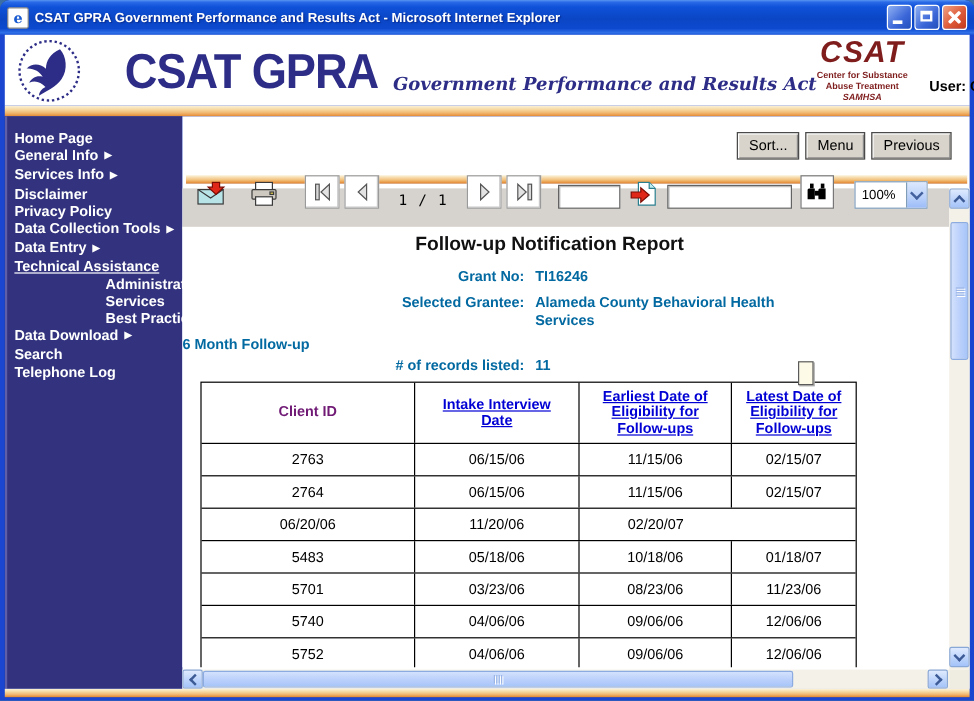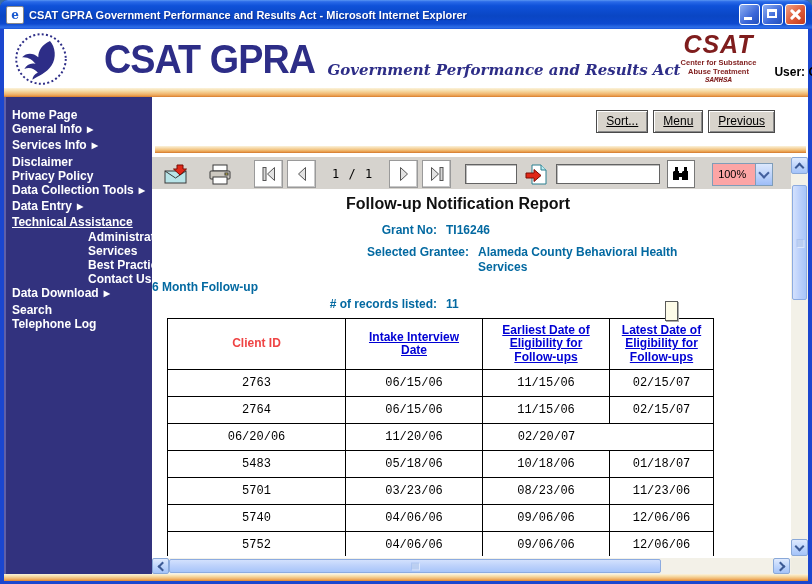--- a/index.html
+++ b/index.html
@@ -23,21 +23,21 @@
 
   
   .header{position:absolute;top:29px;left:4px;right:4px;height:59px;background:#fff;display:flex;align-items:center;box-sizing:border-box;padding:0 6px;}
   .hhs-logo{flex:0 0 auto;margin:0 10px 0 4px;}
   .brand{flex:1 1 auto;display:flex;align-items:baseline;white-space:nowrap;margin-left:26px;}
   .brand-title{font-size:41px;font-weight:bold;color:#2d2d87;letter-spacing:-1px;line-height:50px;transform:scaleX(.92);transform-origin:left;}
   .brand-sub{font-family:"DejaVu Serif",serif;font-style:italic;font-weight:bold;font-size:15px;color:#2d2d87;margin-left:-6px;position:relative;top:2px;}
   .csat-logo{flex:0 0 auto;text-align:center;color:#7f1d1d;margin-right:18px;line-height:1;}
   .cl-title{font-size:25px;font-weight:bold;font-style:italic;letter-spacing:1px;margin-bottom:1px;}
   .cl-line{font-size:7.5px;font-weight:bold;margin-top:1.5px;}
-  .cl-samhsa{font-size:7.5px;font-weight:bold;font-style:italic;margin-top:2px;font-family:Liberation Mono, monospace;}
+  .cl-samhsa{font-size:7.5px;font-weight:bold;font-style:italic;margin-top:2px;}
   .header-right{flex:0 0 auto;width:172px;text-align:left;}
   .logout{display:block;text-align:center;color:#2d2d87;font-weight:bold;font-size:12px;text-decoration:underline;margin-bottom:12px;cursor:pointer;}
   .user{font-size:12px;font-weight:bold;color:#000;white-space:nowrap;}
 
   
   .obar{position:absolute;left:4px;right:4px;height:9px;
     background:linear-gradient(180deg,#fbf3dc 0%,#f6d9a2 35%,#f0b46c 70%,#e6933f 92%,#c87030 100%);}
   .obar.top{top:88px;}
   .obar.bottom{top:574px;height:7px;}
 
@@ -46,64 +46,64 @@
   .nav-list{padding-top:11px;}
   .nav-item{color:#fff;font-size:12px;font-weight:bold;line-height:14.2px;padding-left:8px;white-space:nowrap;cursor:pointer;}
   .nav-item.indent{padding-left:40px;margin-left:44px;}
   .nav-item.underline .nav-label{text-decoration:underline;}
   .nav-item.focused .nav-label{outline:1px solid #ffe600;outline-offset:1px;}
   .nav-item.arrow-right::after{content:"\25B6";font-size:8px;margin-left:5px;position:relative;top:-1px;}
   .nav-item.arrow-down::after{content:"\25BC";font-size:8px;margin-left:6px;position:relative;top:-1px;}
 
   
   .content{position:absolute;top:97px;left:152px;right:4px;height:477px;background:#fff;}
-  .btn-row{position:absolute;top:13px;right:33px;display:flex;text-decoration:underline;}
+  .btn-row{position:absolute;top:13px;right:15px;display:flex;}
   .xbtn{background:#d8d4cc;border:1px solid #4a4a4a;box-shadow:inset 1px 1px 0 #fff,inset -1px -1px 0 #8a8a8a;
     font-family:"Liberation Sans",sans-serif;font-size:12px;color:#000;padding:3px 9px 4px;margin-left:5px;cursor:pointer;}
   .divider{position:absolute;top:49px;left:3px;right:2px;height:7px;
     background:linear-gradient(180deg,#fbf3dc 0%,#f2c37e 55%,#e6933f 88%,#c87030 100%);}
 
   
   .toolbar{position:absolute;top:60px;left:0;right:17px;height:33px;background:#d6d3ce;border-bottom:1px solid #b9b5ab;
-    display:flex;align-items:center;box-sizing:border-box;padding:17px 8px;}
+    display:flex;align-items:flex-end;box-sizing:border-box;padding:17px 8px;}
   .tbtn{background:transparent;border:none;padding:2px;margin:0 2px;display:flex;align-items:center;justify-content:center;cursor:pointer;}
   .navbtn{width:27px;height:26px;background:#fff;border:1px solid #9a9a9a;box-shadow:inset -1px -1px 0 #c8c8c8;
     display:flex;align-items:center;justify-content:center;margin:0 2px;cursor:pointer;}
   .page-indicator{font-family:"DejaVu Sans Mono",monospace;font-size:12px;color:#000;margin:0 14px;letter-spacing:1px;}
   .tb-input{height:20px;border:1px solid #636363;box-shadow:inset 1px 1px 0 #bdbdbd;background:#fff;
     font-size:12px;padding:0 3px;margin:0 4px;box-sizing:border-box;}
   .tb-input.goto{width:52px;}
   .tb-input.search{width:104px;}
   .findbtn{width:26px;height:26px;background:#fff;border:1px solid #777;display:flex;align-items:center;justify-content:center;margin:0 3px;cursor:pointer;}
-  .zoom-select{display:flex;align-items:center;height:21px;border:1px solid #7f9db9;background:#fca5a5;margin-left:14px;cursor:pointer;}
+  .zoom-select{display:flex;align-items:center;height:21px;border:1px solid #7f9db9;background:#ffffff;margin-left:14px;cursor:pointer;}
   .zoom-value{font-size:11px;padding:0 5px;width:32px;}
   .zoom-btn{width:16px;height:100%;border-left:1px solid #7f9db9;background:linear-gradient(180deg,#dce8fd 0%,#b9d0fa 60%,#9dbdf8 100%);
     display:flex;align-items:center;justify-content:center;}
   .chev{width:6px;height:6px;border-left:2px solid #43609e;border-bottom:2px solid #43609e;transform:rotate(-45deg);margin-top:-3px;}
 
   
   .report-body{position:absolute;top:92px;left:0;right:17px;height:367px;background:#fff;overflow:hidden;}
   .rtitle{position:absolute;top:6px;left:0;width:612px;text-align:center;font-size:16px;font-weight:bold;color:#111;}
   .fields{position:absolute;top:34px;left:0;right:0;}
   .frow{display:grid;grid-template-columns:285px 1fr;column-gap:9px;font-size:12px;font-weight:bold;color:#0369a1;line-height:15px;}
-  .frow:nth-child(2){margin-top:7px;padding-left:32px;}
+  .frow:nth-child(2){margin-top:7px;}
   .frow:nth-child(3){margin-top:5px;}
   .frow:nth-child(4){margin-top:2px;}
   .flabel{text-align:right;}
   .fvalue{max-width:240px;}
 
   .rtable{position:absolute;top:129px;left:15px;width:547px;border:1px solid #000;box-sizing:border-box;background:#fff;}
   .thead,.trow{display:grid;grid-template-columns:178px 137px 127px 103px;}
   .thead{height:50px;}
   .hcell{border-right:1px solid #000;display:flex;align-items:center;justify-content:center;text-align:center;
-    font-size:12px;font-weight:bold;line-height:13.5px;padding:2px 6px;box-sizing:border-box;color:#ef4444;}
+    font-size:12px;font-weight:bold;line-height:13.5px;padding:2px 6px;box-sizing:border-box;color:#701a75;}
   .hcell:nth-child(2){padding:2px 20px;}
   .hcell:last-child{border-right:none;}
   .hcell.link{color:#0000d4;text-decoration:underline;cursor:pointer;}
-  .trow{height:26px;border-top:1px solid #000;font-family:Liberation Mono, monospace;}
+  .trow{height:26px;border-top:1px solid #000;}
   .tcell{border-right:1px solid #000;display:flex;align-items:center;justify-content:center;font-size:12px;color:#000;box-sizing:border-box;}
   .tcell:last-child{border-right:none;}
   .cursor-artifact{position:absolute;top:112px;left:513px;width:11px;height:18px;background:#fdfbe8;border:1px solid #5a5a5a;box-shadow:1px 1px 0 #aaa;}
 
   
   .vsb{position:absolute;top:60px;right:0;width:17px;height:401px;background:#f3f1e8;}
   .hsb{position:absolute;top:461px;left:0;width:639px;height:16px;background:#f3f1e8;}
   .corner{position:absolute;top:461px;right:0;width:17px;height:16px;background:#efede2;}
   .sb-arrow{position:absolute;background:linear-gradient(180deg,#dfeafe 0%,#bdd4fb 55%,#a4c3f9 100%);
     border:1px solid #89a8d8;border-radius:2px;box-sizing:border-box;display:flex;align-items:center;justify-content:center;cursor:pointer;}
@@ -189,21 +189,20 @@
 
   <div class="nav-item underline"><span class="nav-label">Technical Assistance</span></div>
 
 
   <div class="nav-item indent"><span class="nav-label">Administrative</span></div>
 
   <div class="nav-item indent"><span class="nav-label">Services</span></div>
 
   <div class="nav-item indent"><span class="nav-label">Best Practices</span></div>
 
-  <div class="nav-item indent"><span class="nav-label">Contact Us</span></div>
 
   <div class="nav-item arrow-right"><span class="nav-label">Data Download</span></div>
 
   <div class="nav-item"><span class="nav-label">Search</span></div>
 
   <div class="nav-item"><span class="nav-label">Telephone Log</span></div>
 </div>
   </div>
 
   <div class="content">

